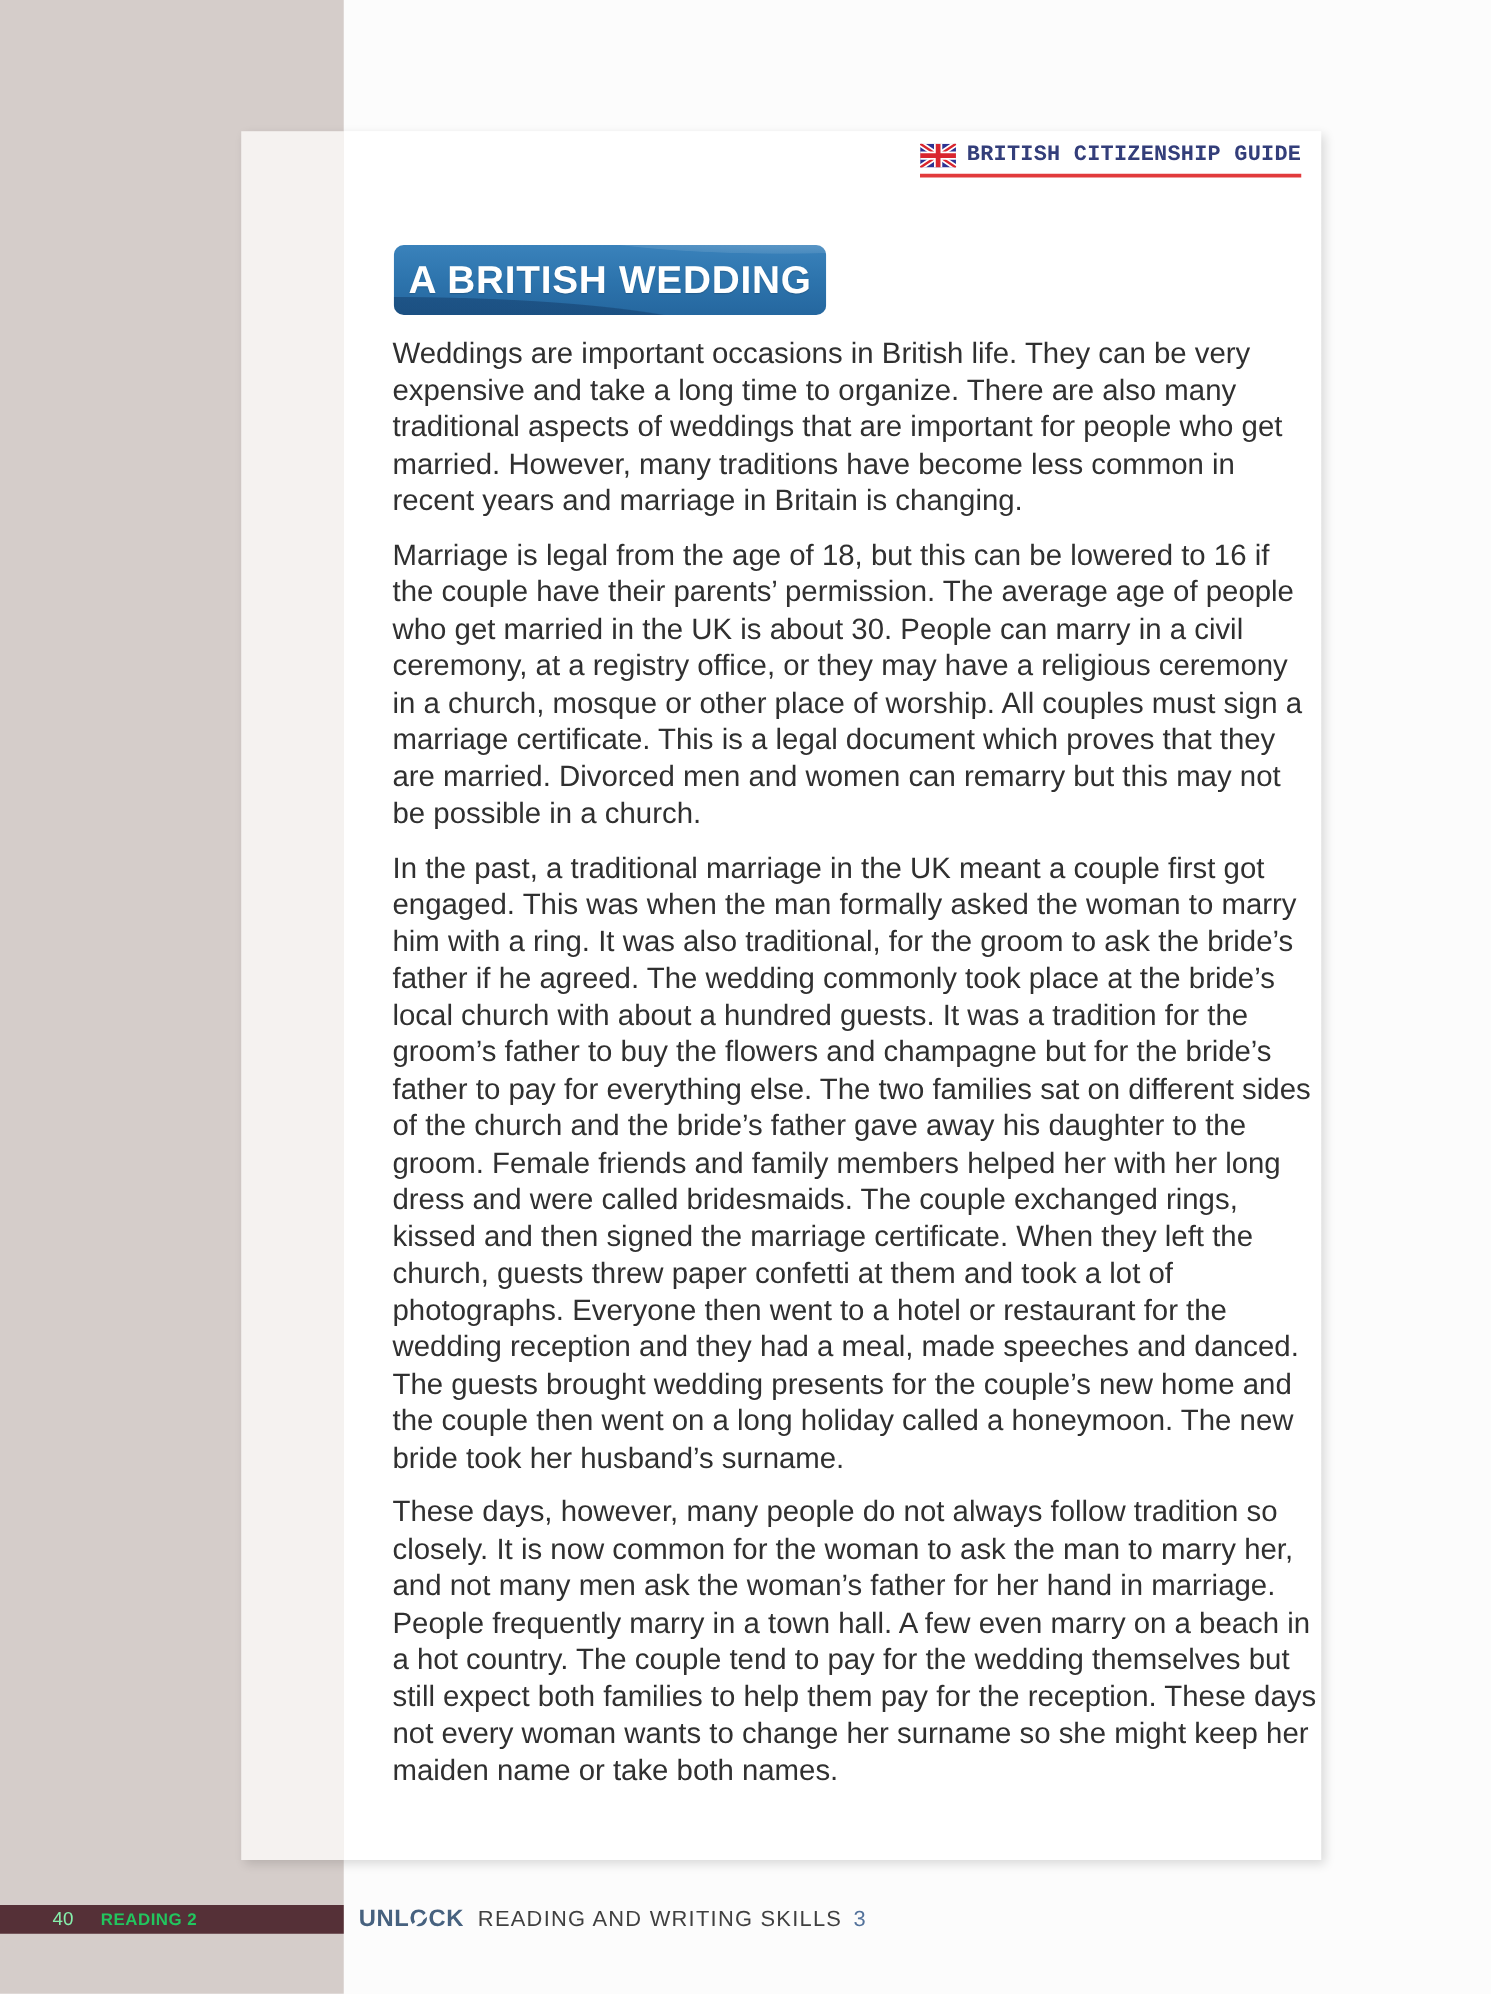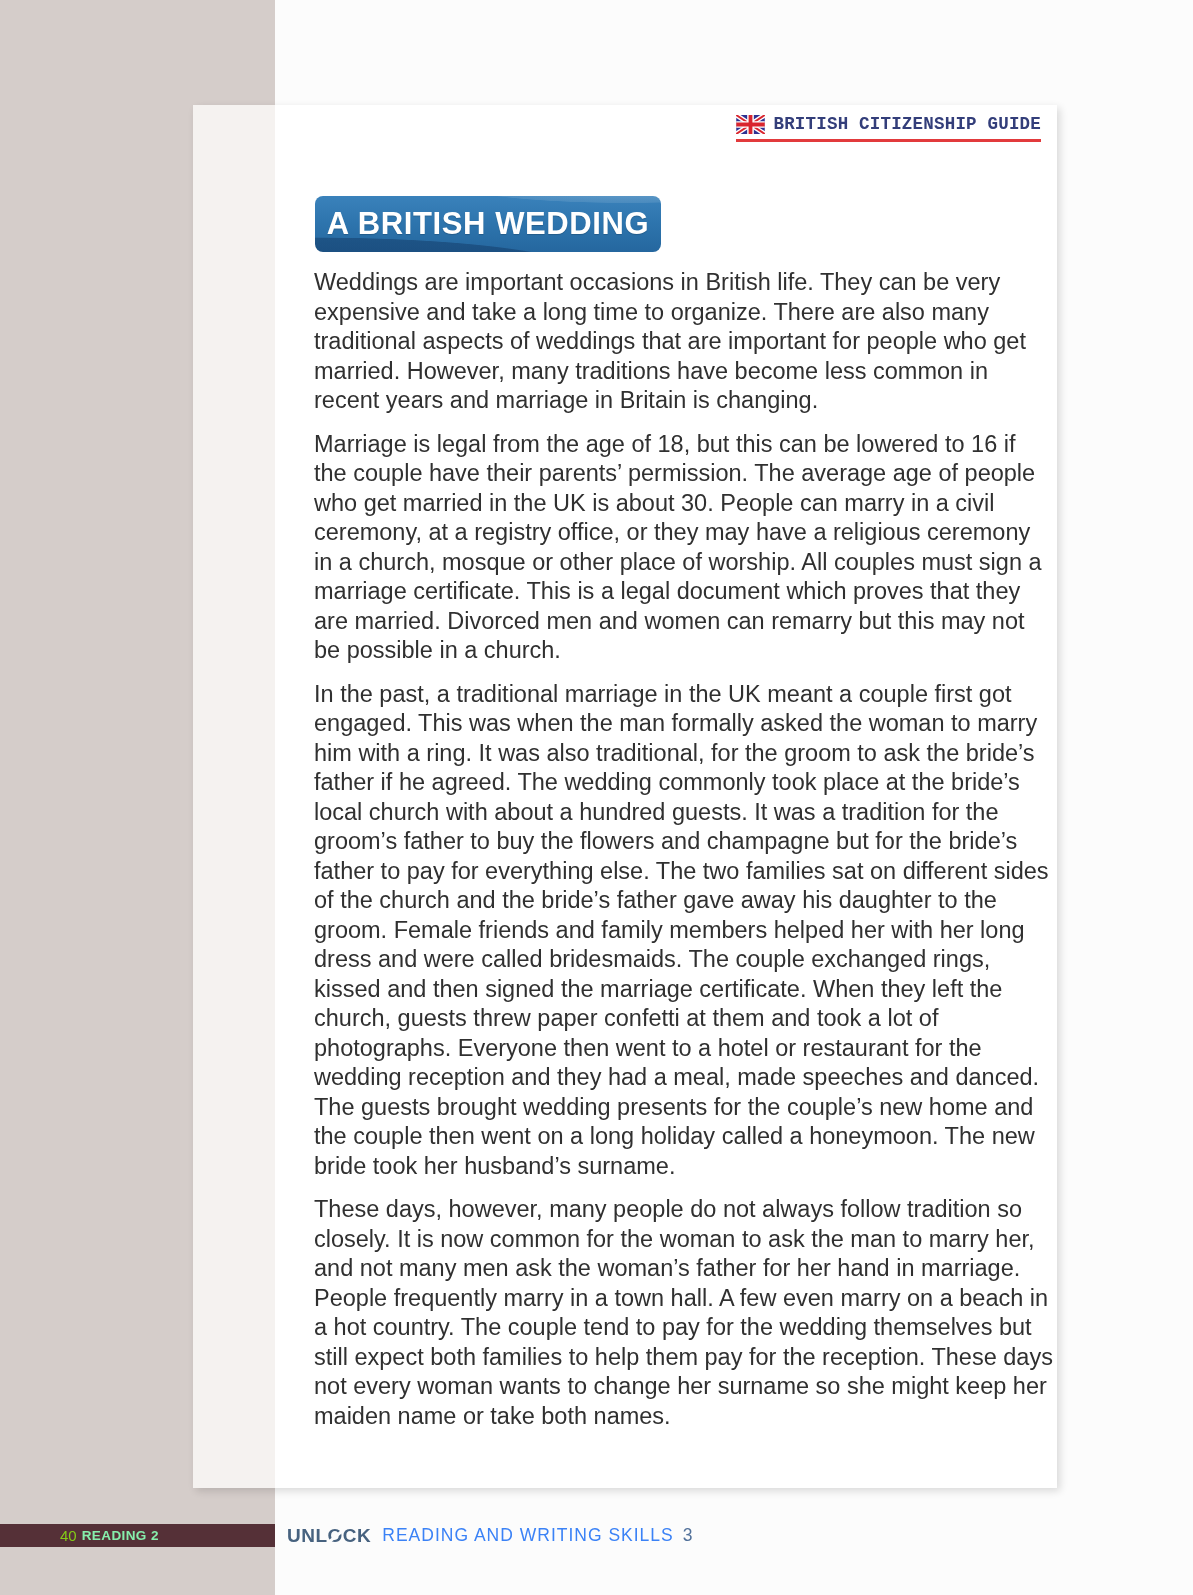--- a/index.html
+++ b/index.html
@@ -43,40 +43,40 @@
   .content{
     position:absolute;left:121px;top:163px;width:740px;
     color:#303030;font-size:23.5px;line-height:29.5px;
   }
   .content p{margin:0 0 14px 0;}
   .footer-bar{
     position:absolute;left:0;top:1524px;width:275px;height:23px;
     background:#553037;display:flex;align-items:center;
   }
   .footer-bar .pagenum{
-    margin-left:60px;color:#84cc16;font-size:15px;
+    margin-left:42px;color:#86efac;font-size:15px;
   }
   .footer-bar .section{
-    margin-left:5px;color:#86efac;font-size:13.5px;font-weight:bold;letter-spacing:.4px;
+    margin-left:22px;color:#22c55e;font-size:13.5px;font-weight:bold;letter-spacing:.4px;
   }
   .footer-brand{
     position:absolute;left:287px;top:1524px;height:23px;
     display:flex;align-items:center;
   }
   .footer-brand .brand{
     color:#47627f;font-size:19px;font-weight:800;letter-spacing:.5px;
     display:flex;align-items:flex-end;
   }
   .logo-o{position:relative;display:inline-block;}
   .logo-o::after{
     content:"";position:absolute;left:-2px;right:-2px;top:47%;height:3px;
     background:#fcfcfc;transform:rotate(-40deg);
   }
   .footer-brand .series{
-    margin-left:11px;color:#3b82f6;font-size:17.5px;letter-spacing:1px;
+    margin-left:11px;color:#404040;font-size:17.5px;letter-spacing:1px;
     white-space:nowrap;
   }
   .footer-brand .level{
     margin-left:9px;color:#52719a;font-size:17.5px;
   }
 </style>
 </head>
 <body>
 
 <div class="pink-col"></div>

